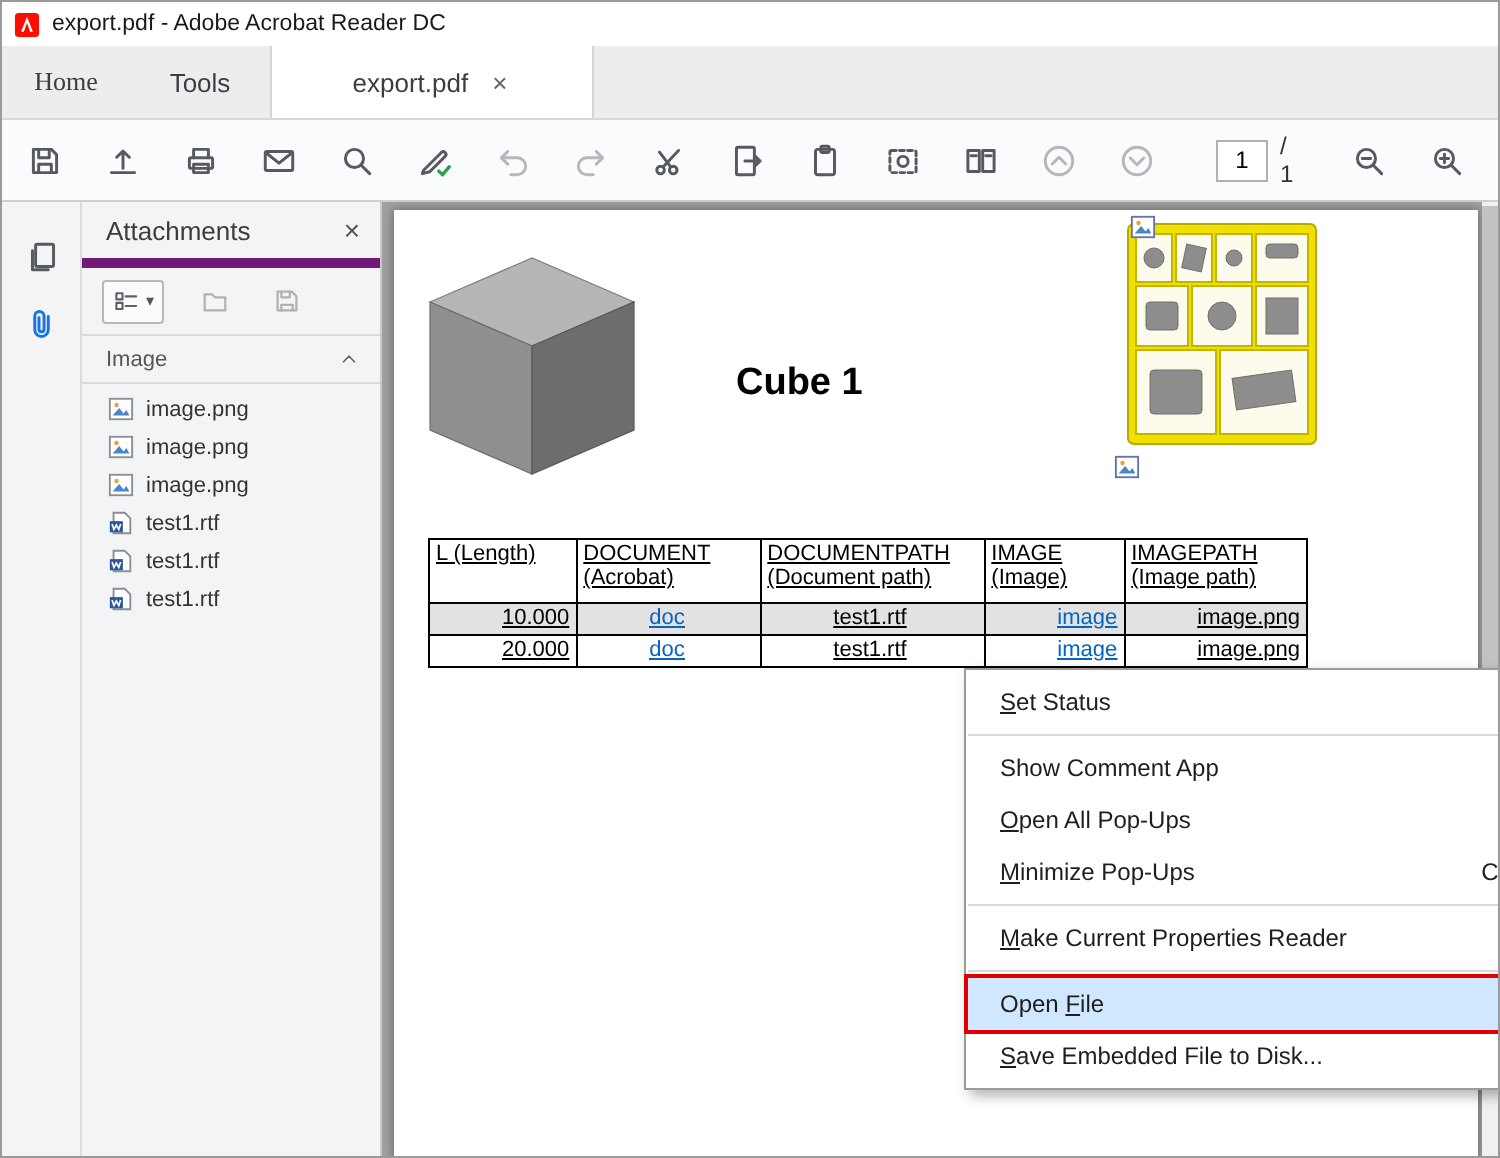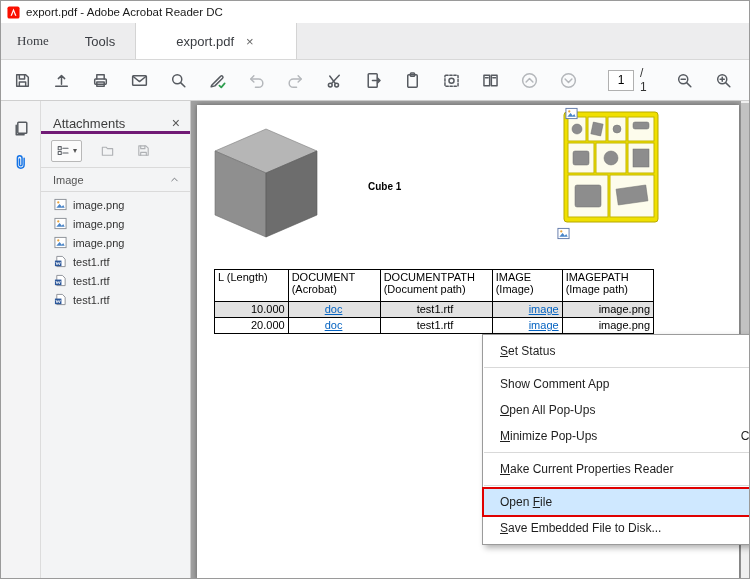--- a/index.html
+++ b/index.html
@@ -41,23 +41,23 @@
   .rail { position: absolute; left: 0; top: 0; width: 40px; bottom: 0; background: #f4f4f5;
           border-right: 1px solid #dcdcdc; }
   .rail .rbtn { width: 40px; height: 34px; display: flex; align-items: center; justify-content: center;
                 cursor: pointer; }
   .rail svg { width: 19px; height: 19px; }
   .accent { stroke: var(--accent); }
 
   
   .panel { position: absolute; left: 40px; top: 0; width: 150px; bottom: 0; background: #f3f4f5;
            border-right: 1px solid #c9c9c9; font-size: 11px; color: #333; }
-  .panel-hd { height: 33px; display: flex; align-items: flex-end; justify-content: space-between;
+  .panel-hd { height: 33px; display: flex; align-items: center; justify-content: space-between;
               padding: 0 10px 0 12px; font-size: 13px; color: #3c3c3c;
-              border-bottom: 3px solid #701a75; }
+              border-bottom: 5px solid #701a75; }
   .panel-hd .x { font-size: 14px; color: #555; cursor: pointer; }
   .panel-tools { height: 34px; display: flex; align-items: center; gap: 14px; padding-left: 10px;
                  border-bottom: 1px solid #dadada; }
   .opt-btn { height: 22px; border: 1px solid #b8b8b8; background: #fbfbfb; border-radius: 2px;
              display: flex; align-items: center; gap: 3px; padding: 0 4px; cursor: pointer; }
   .opt-btn svg { width: 14px; height: 14px; }
   .sv2 { fill: none; stroke: #5d6167; stroke-width: 1.2; stroke-linecap: round; stroke-linejoin: round; }
   .caret { font-size: 8px; color: #555; }
   .mini-btn { width: 22px; height: 22px; display: flex; align-items: center; justify-content: center; }
   .mini-btn svg { width: 15px; height: 15px; }
@@ -66,30 +66,30 @@
               padding: 0 10px 0 12px; color: #555; border-bottom: 1px solid #dadada; }
   .name-row svg { width: 11px; height: 11px; cursor: pointer; }
   .filelist { padding-top: 3px; }
   .file { height: 19px; display: flex; align-items: center; gap: 6px; padding-left: 13px; cursor: pointer; }
   .file svg { width: 13px; height: 13px; flex: none; }
 
   
   .docarea { position: absolute; left: 190px; top: 0; right: 0; bottom: 0; background: var(--canvas); }
   .pdfpage { position: absolute; left: 6px; top: 4px; width: 542px; bottom: -2px; background: #fff;
              box-shadow: 0 0 5px rgba(0,0,0,.4); }
-  .caption { position: absolute; left: 171px; top: 76px; font-size: 10px; font-weight: bold; color: #000; }
+  .caption { position: absolute; left: 171px; top: 76px; font-size: 19px; font-weight: bold; color: #000; }
   .cube { position: absolute; left: 8px; top: 14px; width: 122px; height: 124px; }
   .partsbox { position: absolute; left: 366px; top: 6px; width: 96px; height: 112px; }
   .ann-icon { position: absolute; width: 13px; height: 13px; cursor: pointer; }
 
   
   .dtable { position: absolute; left: 17px; top: 164px; border-collapse: collapse;
             font-size: 11px; color: #000; table-layout: fixed; }
   .dtable th, .dtable td { border: 1px solid #000; padding: 1px 3px; text-align: left;
-                           vertical-align: top; font-weight: normal; white-space: nowrap; overflow: hidden; }
+                           vertical-align: top; font-weight: normal; white-space: nowrap; overflow: hidden; text-decoration: underline; }
   .dtable th { height: 32px; }
   .dtable td { height: 16px; padding-left: 36px; }
   .dtable tr.shade td { background: var(--row-shade); }
   a.link { color: var(--link); text-decoration: underline; cursor: pointer; }
 
   
   .scrollbar { position: absolute; right: 0; top: 0; width: 8px; bottom: 0; background: #f0f0f0; }
   .thumb { position: absolute; left: 0; right: 0; top: 2px; height: 288px; background: #c2c2c2; cursor: pointer; }
 
   

